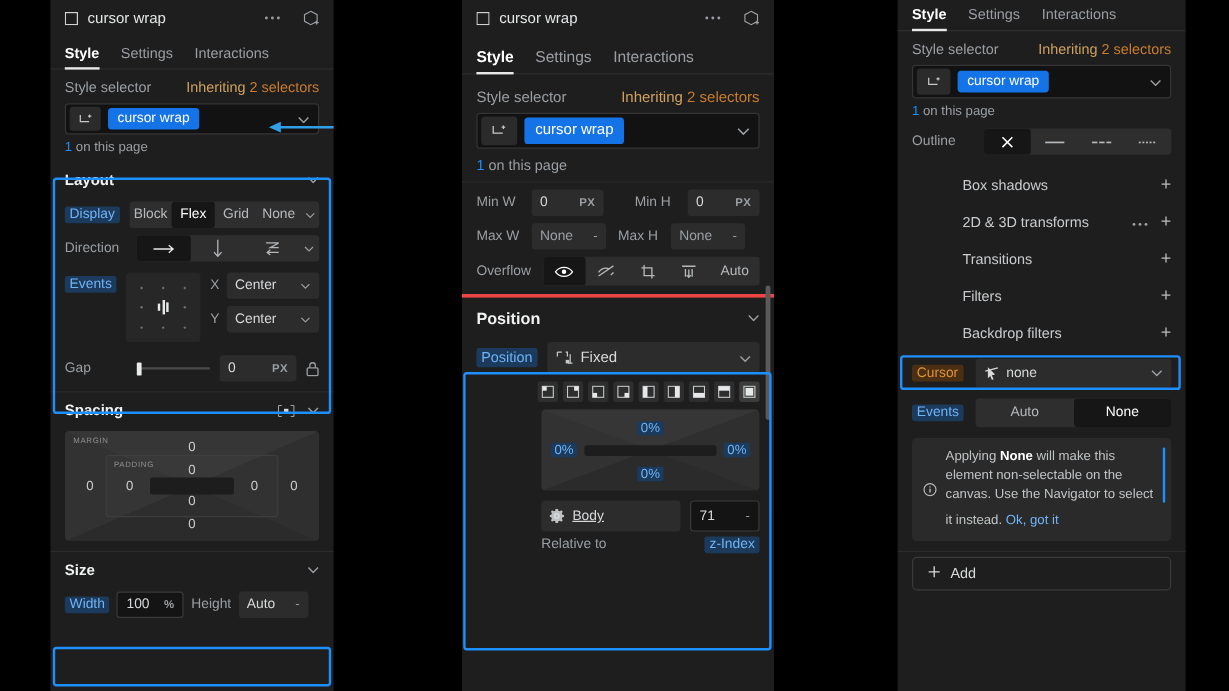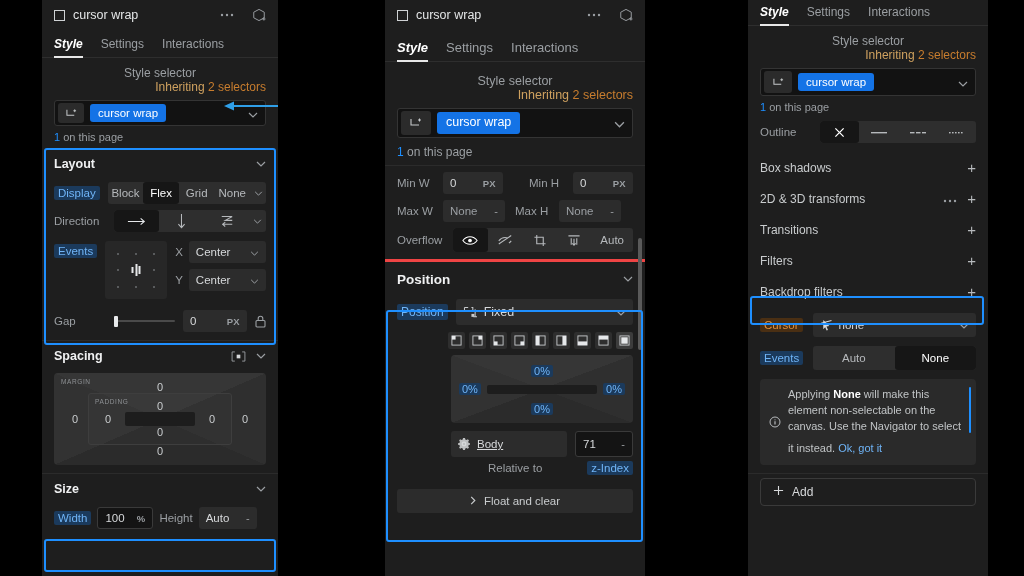--- a/index.html
+++ b/index.html
@@ -29,26 +29,26 @@
   .hdr-row .title { font-size: 12.5px; color:#e3e5e6; }
   .hdr-spacer { flex:1; }
   .ico { display:inline-flex; align-items:center; justify-content:center; color:#9b9fa3; }
   .ico svg { display:block; }
 
   .tabs {
     display:flex; gap:18px; padding: 0 12px; height: 28px; align-items:flex-end;
     border-bottom: 1px solid #2e2e2e;
   }
   .tab { font-size: 12px; color:#9b9fa3; padding-bottom:6px; position:relative; }
-  .tab.active { color:#fff; font-weight:bold;font-style:italic; }
+  .tab.active { color:#fff; font-weight:bold; }
   .tab.active:after {
     content:""; position:absolute; left:0; right:0; bottom:-1px; height:2px; background:#e8e8e8;
   }
 
-  .sel-row { display:flex; align-items:center; padding: 8px 12px 4px; flex-direction: column; }
+  .sel-row { display:flex; align-items:center; padding: 8px 12px 4px; }
   .sel-label { font-size: 12px; color:#9b9fa3; }
   .sel-right { margin-left:auto; font-size: 12px; color:#cfa15f; }
   .sel-right b { color:#cfa15f; font-weight:normal; }
   .sel-count { color:#c87d2e; }
 
   .selector-box {
     margin: 2px 12px 0; height: 26px; background:#121212; border:1px solid #343434; border-radius:3px;
     display:flex; align-items:center; padding: 0 3px; gap:6px;
   }
   .sel-icon-btn {
@@ -149,21 +149,21 @@
   .more-btn {
     margin: 6px 12px; height:24px; background:#2c2c2c; border-radius:3px;
     display:flex; align-items:center; justify-content:center; gap:8px;
     font-size:11.5px; color:#c9ccce;
   }
 
   
   .hl-box { position:absolute; border:2px solid #1e8fff; border-radius:3px; pointer-events:none; }
 
   
-  .p3row { display:flex; align-items:center; height:31px; padding:0 12px; font-size:12px; color:#c9ccce; }
+  .p3row { display:flex; align-items:center; height:31px; padding:0 12px; font-size:12px; color:#c9ccce;margin-left:42px; }
   .p3row .plus { margin-left:auto; color:#b7babd; font-size:15px; line-height:1; }
   .p3row .dots { margin-left:auto; color:#9b9fa3; letter-spacing:1px; margin-right:10px; }
   .p3row .dots + .plus { margin-left:0; }
 
   .info-card {
     margin: 6px 12px 8px; background:#2a2a2a; border-radius:4px; padding:8px 10px 8px 9px;
     display:flex; gap:7px; position:relative;
   }
   .info-card .itxt { font-size:11px; line-height:1.45; color:#c1c4c6; }
   .info-card .itxt b { color:#fff; }
@@ -654,33 +654,25 @@
               </svg>
           </span>
           <span style="text-decoration:underline">Body</span>
         </div>
         <div class="field" style="width:58px;height:26px;background:#141414;border:1px solid #3a3a3a">
           <span>71</span>
           <span class="caretmini">-</span>
         </div>
       </div>
       <div style="display:flex;align-items:center;gap:8px;padding:2px 12px 6px 66px;font-size:11.5px;color:#9b9fa3">
-        <span style="flex:1;text-align:center">Relative to</span>
+        <span style="flex:1;">Relative to</span>
         <span class="prop-label hl" style="width:auto">z-Index</span>
       </div>
     </div>
 
-    <div class="more-btn" style="margin-top:8px">
-      <span>
-        <svg width="6" height="9" viewBox="0 0 6 10" fill="none" stroke="#c9ccce" stroke-width="1.3">
-            <path d="M1 1l4 4-4 4"></path>
-          </svg>
-      </span>
-      <span>Float and clear</span>
-    </div>
 
     <div class="vscroll" style="top:238px;height:112px"></div>
     <div class="hl-box" style="left:1px;top:310px;width:257px;height:232px"></div>
   </div>
 
   <div class="panel" id="panel-3">
 
     <div class="tabs" style="height:26px;padding-top:4px">
       <div class="tab active">Style</div>
       <div class="tab">Settings</div>

